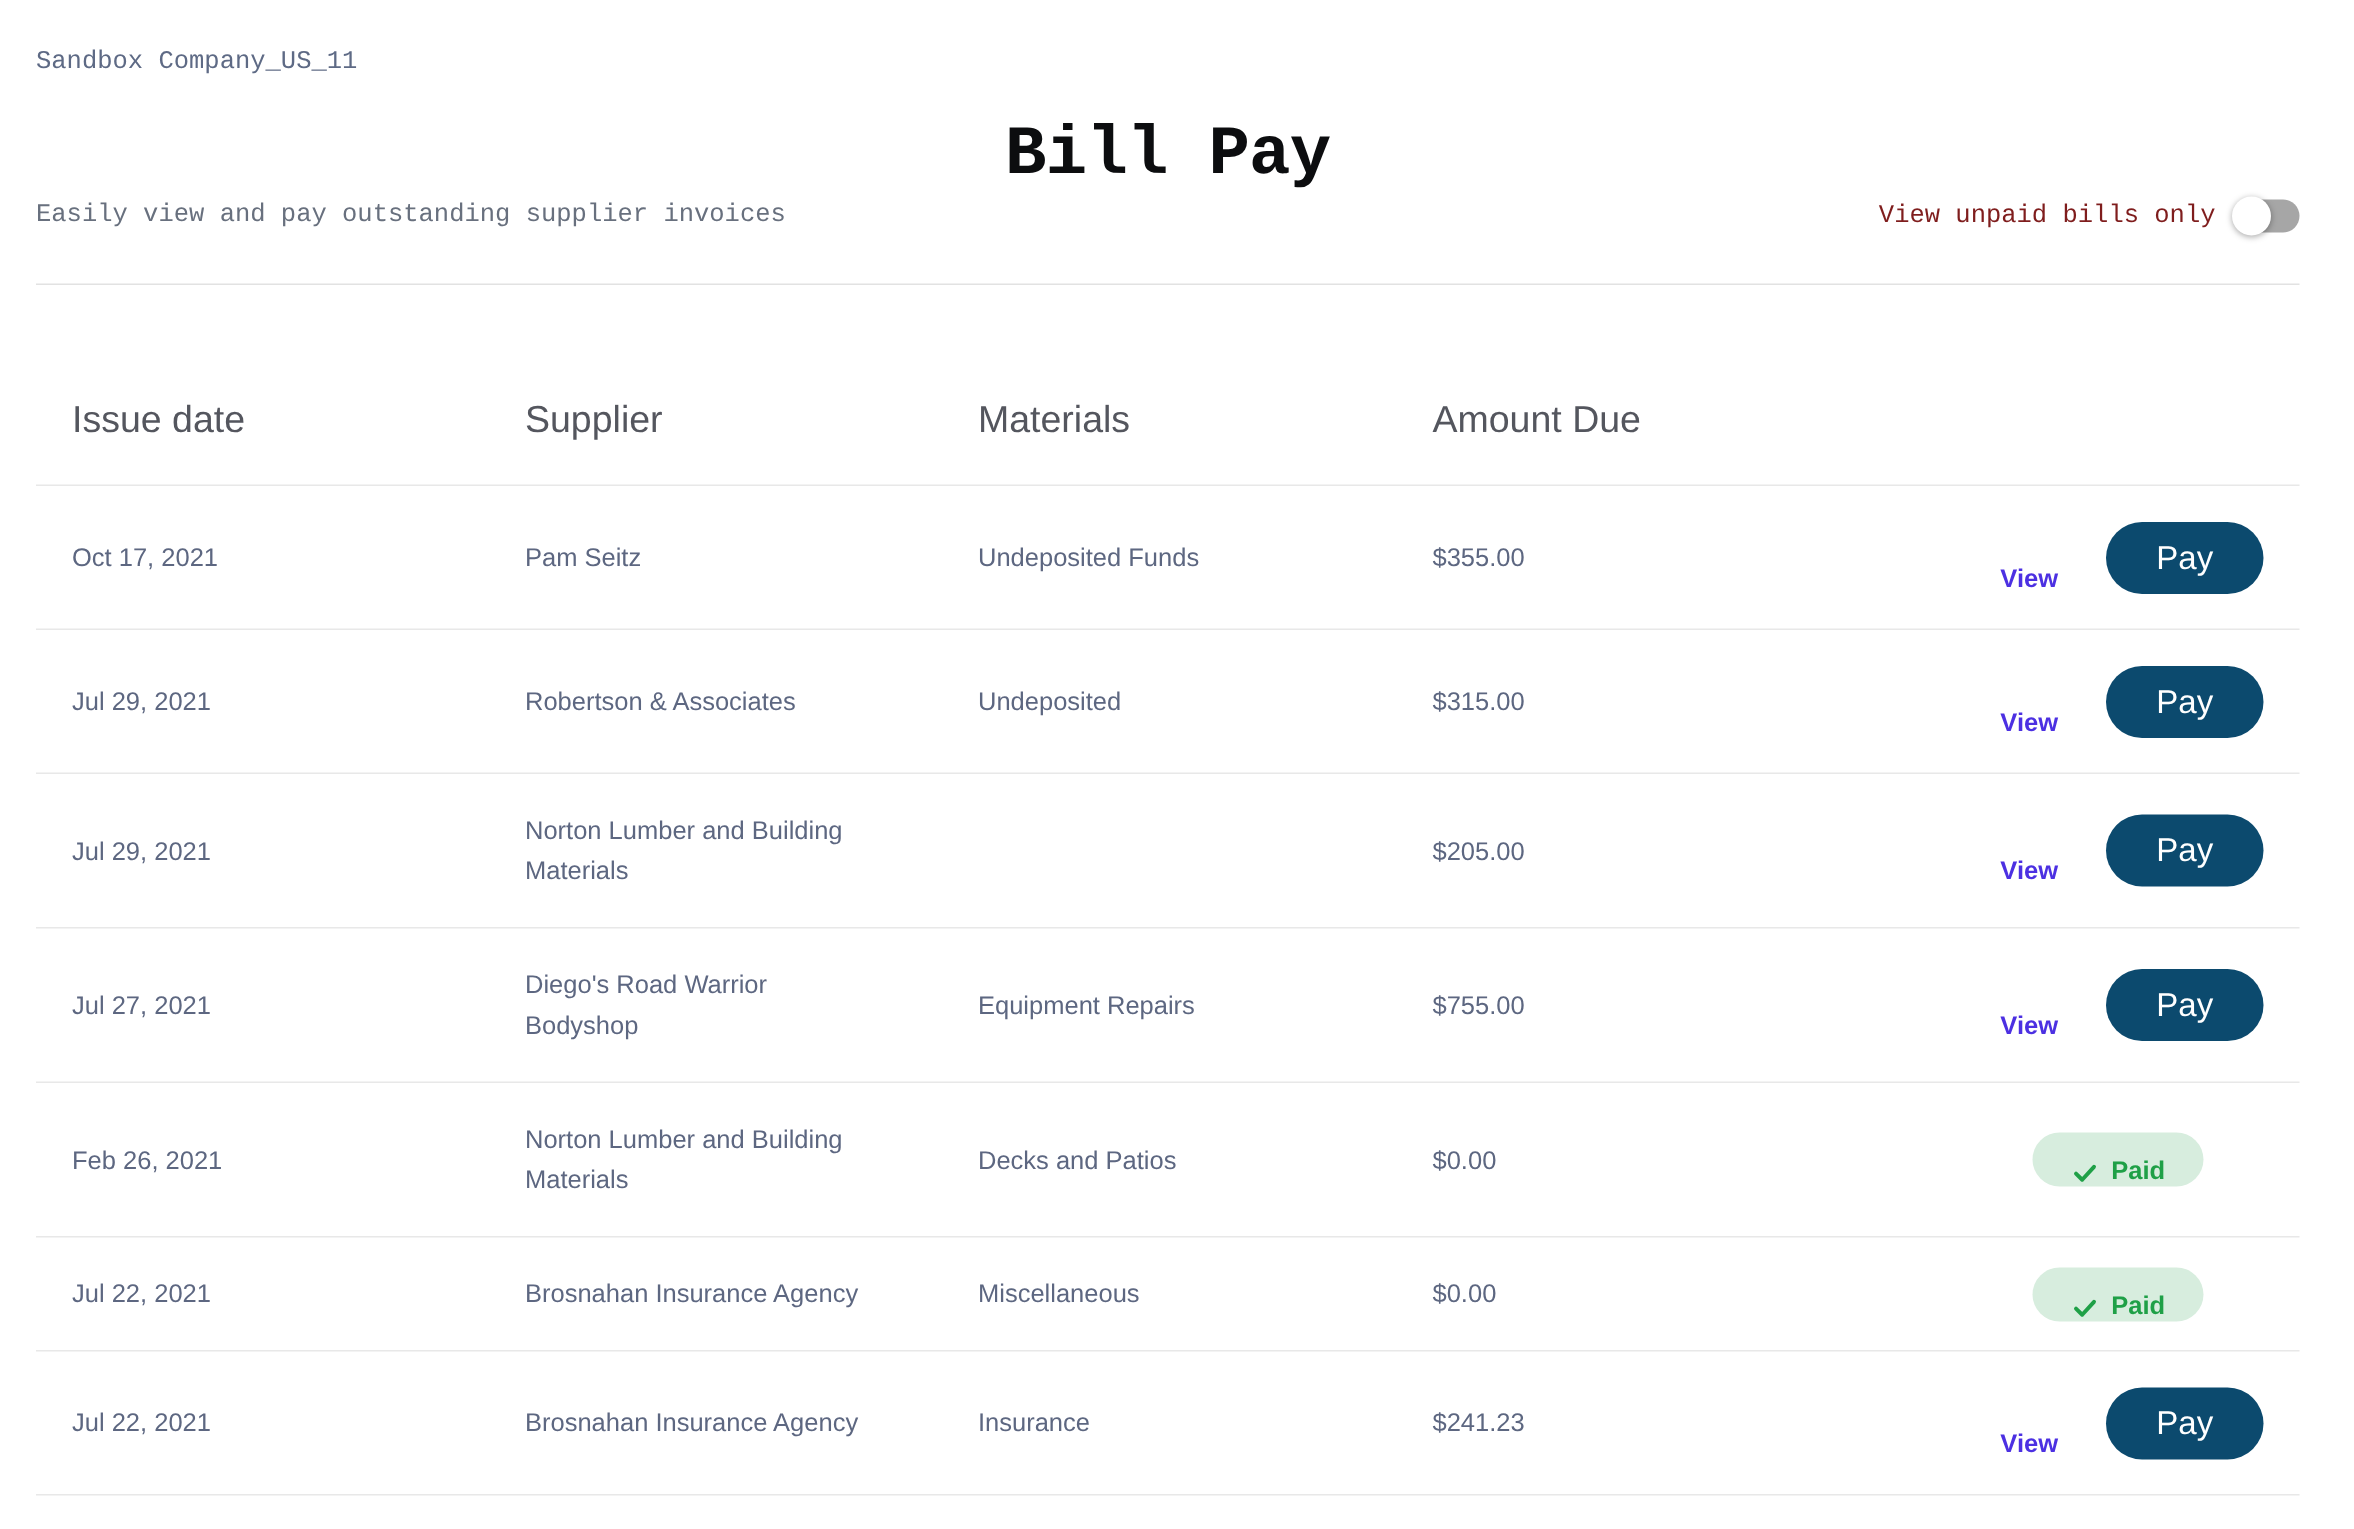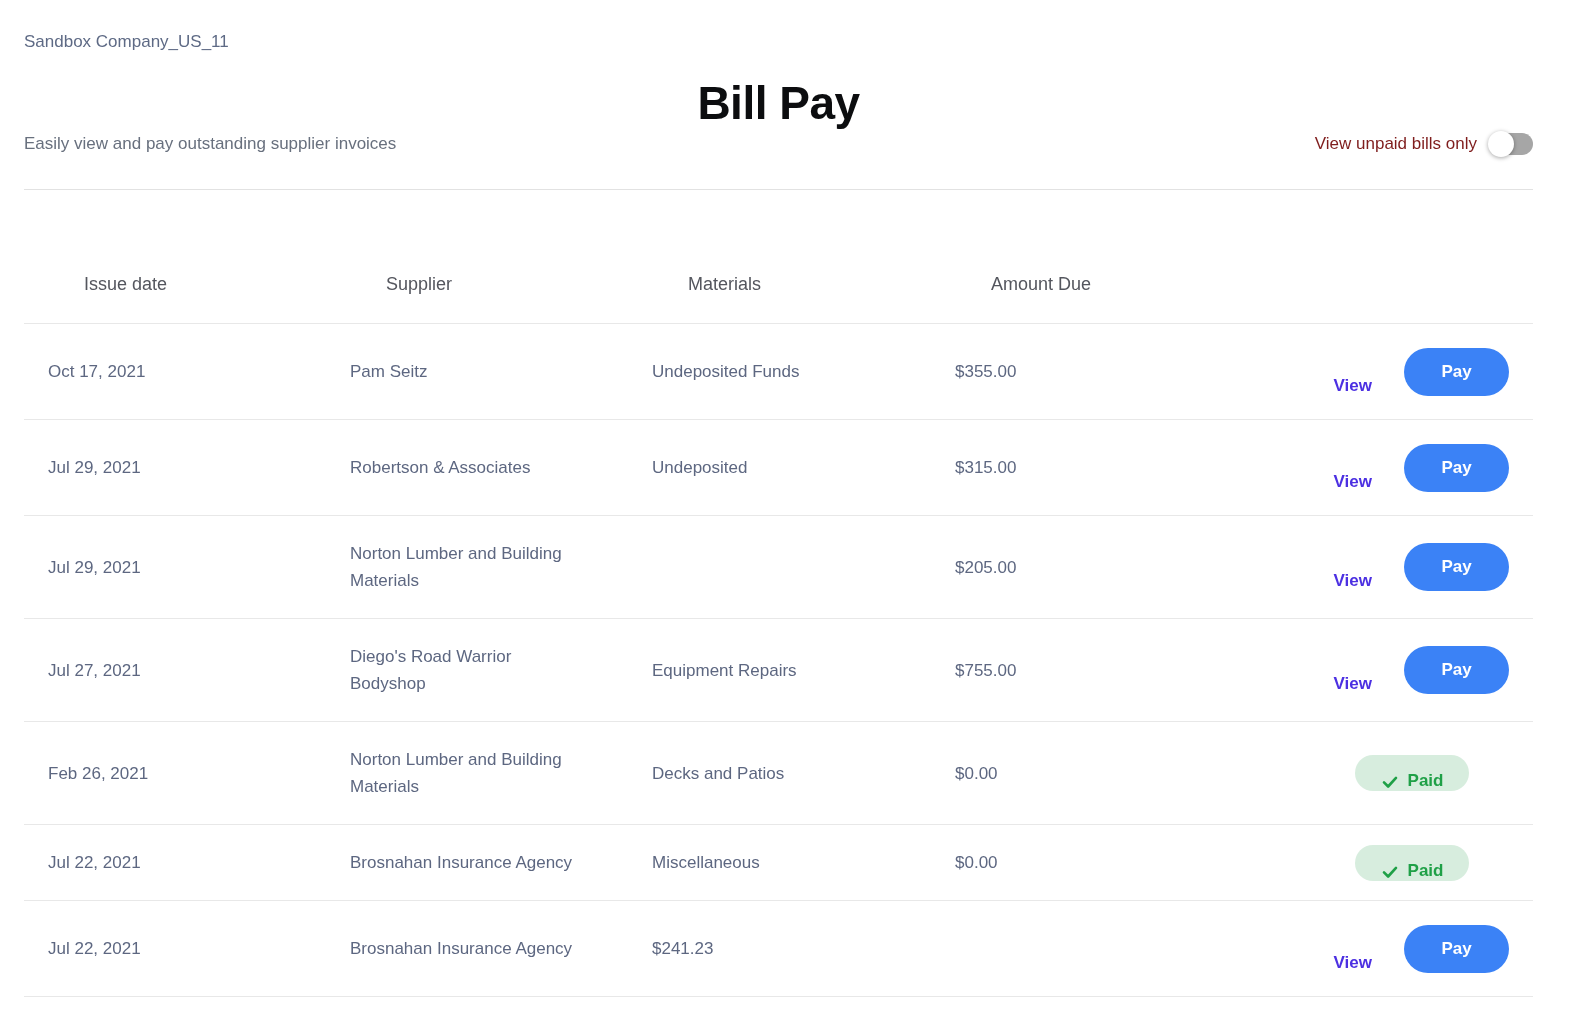--- a/index.html
+++ b/index.html
@@ -2,50 +2,50 @@
 <html><head>
 <meta charset="utf-8">
 <style>
   * { box-sizing: border-box; margin: 0; padding: 0; }
   html, body {
     width: 1569px; height: 1019px; overflow: hidden;
     background: #ffffff;
     font-family: "Liberation Sans", sans-serif;
   }
   .page { padding-top: 30px; }
-  .hdr { margin: 0 36px 0 24px; }
+  .hdr { margin: 0 36px 0 24px; font-family: Liberation Mono, monospace; }
   .company { font-size: 17px; line-height: 24px; color: #5e6a85; }
   .title { margin-top: 20px; font-size: 46px; line-height: 58px; font-weight: 700;
            letter-spacing: -0.5px; color: #0c0d0f; text-align: center; }
   .subrow { display: flex; justify-content: space-between; align-items: center; }
   .subtitle { font-size: 17px; line-height: 24px; color: #68707e; }
   .togglewrap { display: flex; align-items: center; gap: 14px; }
   .togglelabel { font-size: 17px; color: #7f1d1d; }
   .switch { position: relative; width: 42px; height: 22px; cursor: pointer; }
   .track { position: absolute; inset: 0; border-radius: 11px; background: #a6a6a6; }
   .thumb { position: absolute; left: -3px; top: -2px; width: 26px; height: 26px;
            border-radius: 50%; background: #fff; box-shadow: 0 1px 4px rgba(0,0,0,0.35); }
   .divider { border: none; border-top: 1px solid #e2e2e2; margin: 33px 36px 0 24px; }
 
   .grid { display: grid; grid-template-columns: 302px 302px 303px 1fr auto; align-items: center; }
   .header-row { height: 134px; margin: 0 36px 0 24px; padding: 0 24px 28px;
                 align-items: end; border-bottom: 1px solid #e8e8e8; }
-  .col-h { font-size: 18px; color: #54565e; margin-left: 36px; }
+  .col-h { font-size: 25px; color: #54565e; }
 
   .row { margin: 0 36px 0 24px; padding: 0 24px; min-height: 96px;
          border-bottom: 1px solid #e8e8e8; }
   .row.paid { min-height: 76px; }
   .cell { font-size: 17px; line-height: 27px; color: #5d6781; padding: 24px 0; }
   .supplier { max-width: 240px; }
 
   .actions { display: flex; align-items: center; justify-content: flex-end; }
   .actions-inner { display: flex; align-items: flex-end; gap: 32px; }
   .view { font-size: 17px; font-weight: 700; color: #4c30e2; cursor: pointer; text-decoration: none; }
   .paybtn { width: 105px; height: 48px; border: none; border-radius: 24px;
-            background: #3b82f6; color: #ffffff; font-size: 17px; font-weight: 700;
+            background: #0c4a6e; color: #ffffff; font-size: 22px; font-weight: 400;
             font-family: inherit; cursor: pointer; }
   .badge { display: flex; align-items: flex-end; justify-content: center; gap: 9px;
            width: 114px; height: 36px; border-radius: 18px; background: #d7edde;
            margin-right: 40px; }
   .badge-label { font-size: 17px; font-weight: 700; color: #1fa047; }
 </style>
 </head>
 <body>
 
 <div class="page">
@@ -159,20 +159,21 @@
           <path d="M4 12.5 L9.5 18 L20 6.5" stroke="#1fa047" stroke-width="3.5" fill="none" stroke-linecap="round" stroke-linejoin="round"></path>
         </svg>
         <span class="badge-label">Paid</span>
       </div>
     </div>
   </div>
 
   <div class="grid row">
     <div class="cell">Jul 22, 2021</div>
     <div class="cell supplier">Brosnahan Insurance Agency</div>
+    <div class="cell">Insurance</div>
     <div class="cell">$241.23</div>
     <div class="actions">
       <div class="actions-inner">
         <a class="view">View</a>
         <button class="paybtn">Pay</button>
       </div>
 
     </div>
   </div>
 </div>

